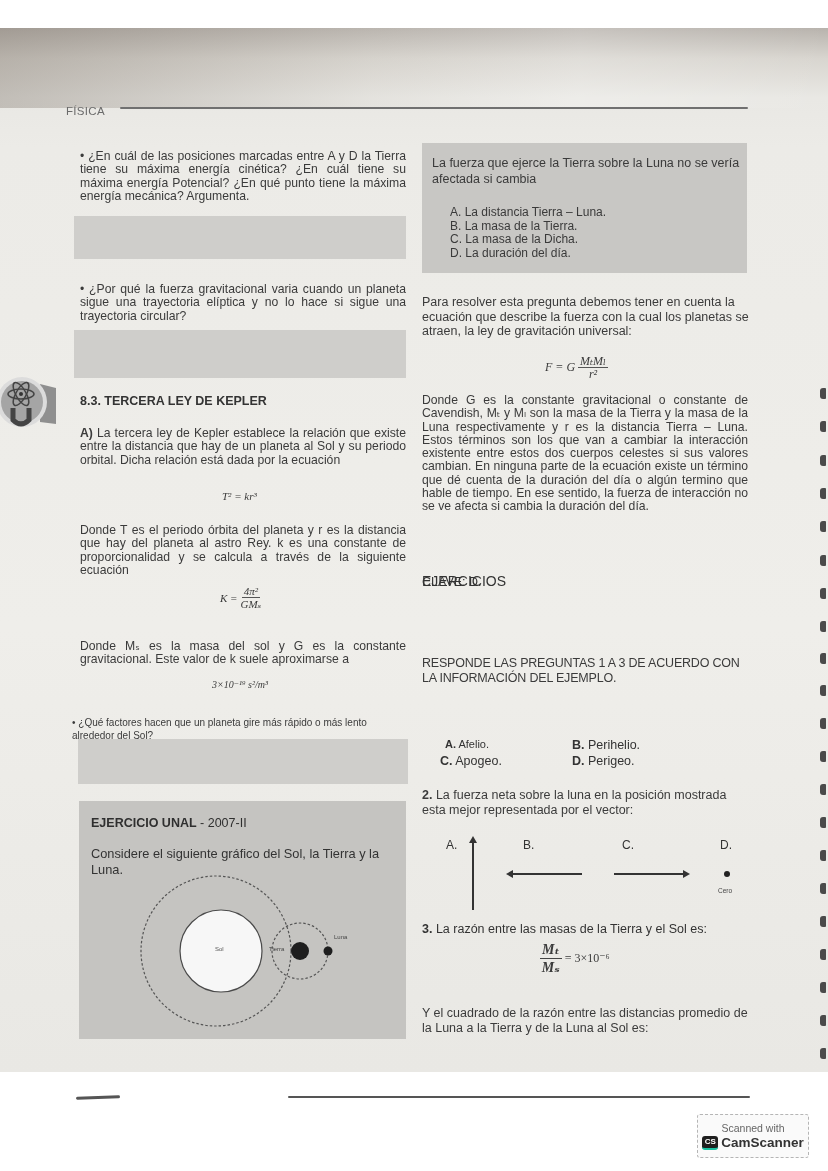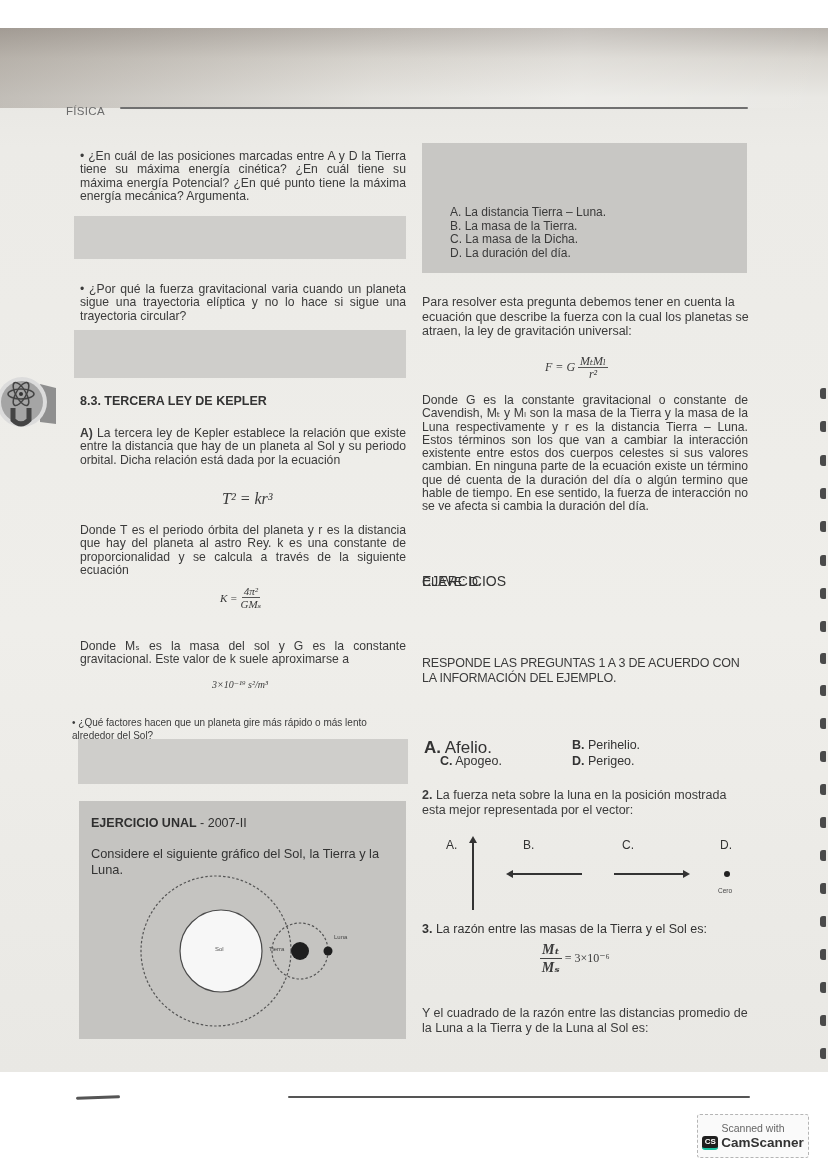--- a/index.html
+++ b/index.html
@@ -75,21 +75,21 @@
     </svg>
   </div>
 
   <div class="abs bold" style="left:80px; top:366px; font-size:12.5px; color:#333;">8.3. TERCERA LEY DE KEPLER</div>
 
   <div class="abs txt" style="left:80px; top:399px; width:326px;">
     <span class="bold">A)</span>
     <span>La tercera ley de Kepler establece la relación que existe entre la distancia que hay de un planeta al Sol y su periodo orbital. Dicha relación está dada por la ecuación</span>
   </div>
 
-  <div class="abs math" style="left:222px; top:462px; font-size:16px;">T² = kr³</div>
+  <div class="abs math" style="left:222px; top:462px; font-size:11px;">T² = kr³</div>
 
   <div class="abs txt" style="left:80px; top:496px; width:326px;">Donde T es el periodo órbita del planeta y r es la distancia que hay del planeta al astro Rey. k es una constante de proporcionalidad y se calcula a través de la siguiente ecuación</div>
 
   <div class="abs math" style="left:220px; top:557px; font-size:11px; display:flex; align-items:center; gap:3px;">
     <span>K =</span>
     <span class="frac">
       <span class="num">4π²</span>
       <span class="den">GMₛ</span>
     </span>
   </div>
@@ -113,20 +113,21 @@
       <circle cx="221" cy="150" r="28" fill="none" stroke="#555" stroke-width="1.2" stroke-dasharray="2.5,2"></circle>
       <circle cx="221" cy="150" r="9" fill="#1e1e1e"></circle>
       <circle cx="249" cy="150" r="4.5" fill="#1e1e1e"></circle>
     </svg>
     <div class="abs" style="left:136px; top:145px; font-size:6px; color:#555;">Sol</div>
     <div class="abs" style="left:190px; top:145px; font-size:6px; color:#444;">Tierra</div>
     <div class="abs" style="left:255px; top:133px; font-size:6px; color:#444;">Luna</div>
   </div>
 
   <div class="abs answer-box" style="left:422px; top:115px; width:325px; height:130px; background:#c8c7c4;">
+    <div class="abs txt txt-l" style="left:10px; top:12px; width:310px; font-size:12.5px; line-height:16px; color:#3a3a3a;">La fuerza que ejerce la Tierra sobre la Luna no se vería afectada si cambia</div>
     <div class="abs" style="left:28px; top:63px; font-size:12px; line-height:13.5px; color:#3a3a3a;">
       <div>A. La distancia Tierra – Luna.</div>
       <div>B. La masa de la Tierra.</div>
       <div>C. La masa de la Dicha.</div>
       <div>D. La duración del día.</div>
     </div>
   </div>
 
   <div class="abs txt txt-l" style="left:422px; top:267px; width:330px; font-size:12.5px; line-height:14.5px;">Para resolver esta pregunta debemos tener en cuenta la ecuación que describe la fuerza con la cual los planetas se atraen, la ley de gravitación universal:</div>
 
@@ -139,21 +140,21 @@
   </div>
 
   <div class="abs txt" style="left:422px; top:366px; width:326px;">Donde G es la constante gravitacional o constante de Cavendish, Mₜ y Mₗ son la masa de la Tierra y la masa de la Luna respectivamente y r es la distancia Tierra – Luna. Estos términos son los que van a cambiar la interacción existente entre estos dos cuerpos celestes si sus valores cambian. En ninguna parte de la ecuación existe un término que dé cuenta de la duración del día o algún termino que hable de tiempo. En ese sentido, la fuerza de interacción no se ve afecta si cambia la duración del día.</div>
 
   <div class="abs bold" style="left:422px; top:547px; font-size:12.5px; font-weight:normal; color:#333;">CLAVE: D.</div>
 
   <div class="abs" style="left:422px; top:545px; font-size:14px; color:#333;">EJERCICIOS</div>
 
   <div class="abs txt txt-l" style="left:422px; top:612px; width:330px; font-size:12.5px; line-height:14.5px; letter-spacing:-0.2px;margin-top:16px;">RESPONDE LAS PREGUNTAS 1 A 3 DE ACUERDO CON LA INFORMACIÓN DEL EJEMPLO.</div>
 
-  <div class="abs" style="left:424px; top:710px; font-size:17px; color:#333;">
+  <div class="abs" style="left:445px; top:710px; font-size:11px; color:#333;">
     <span class="bold">A.</span><span> Afelio.</span>
   </div>
   <div class="abs" style="left:572px; top:710px; font-size:12.5px; color:#333;">
     <span class="bold">B.</span><span> Perihelio.</span>
   </div>
   <div class="abs" style="left:440px; top:726px; font-size:12.5px; color:#333;">
     <span class="bold">C.</span><span> Apogeo.</span>
   </div>
   <div class="abs" style="left:572px; top:726px; font-size:12.5px; color:#333;text-align:center;">
     <span class="bold">D.</span><span> Perigeo.</span>

